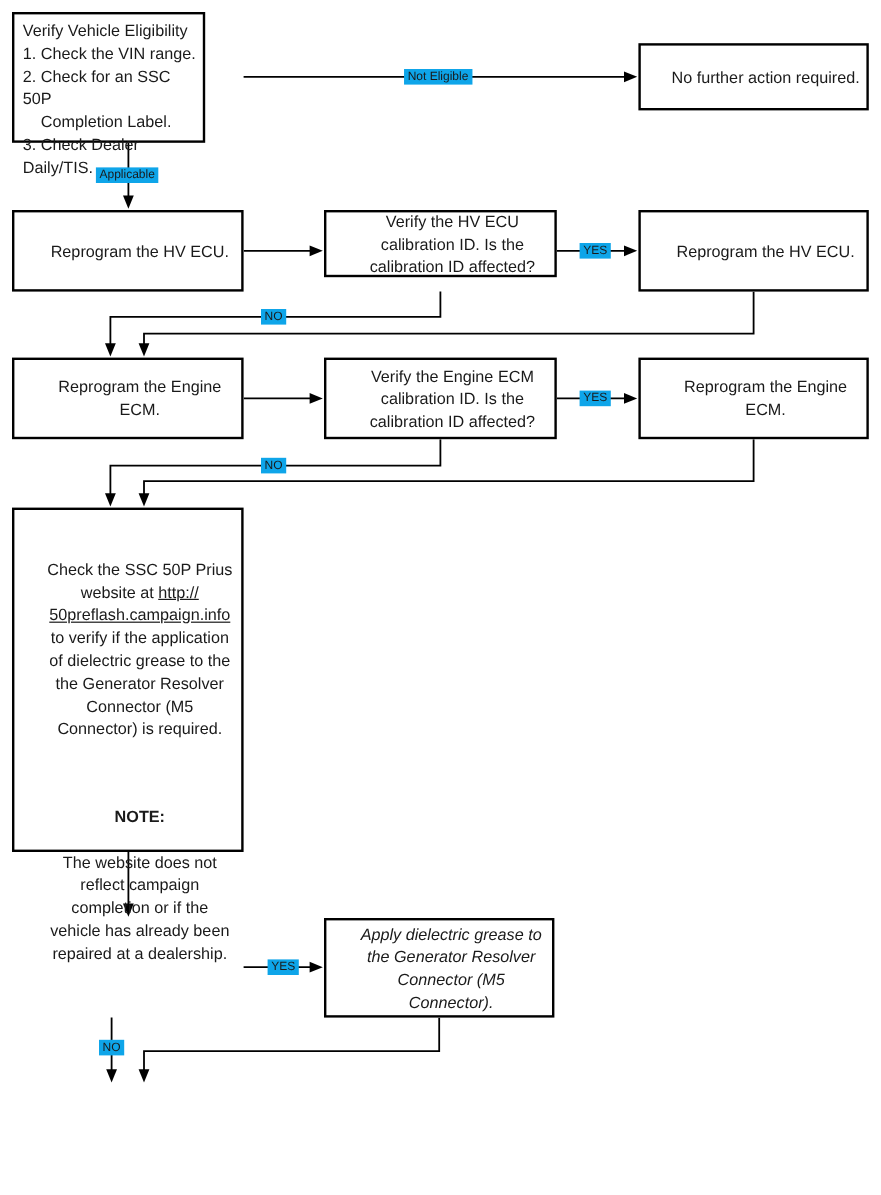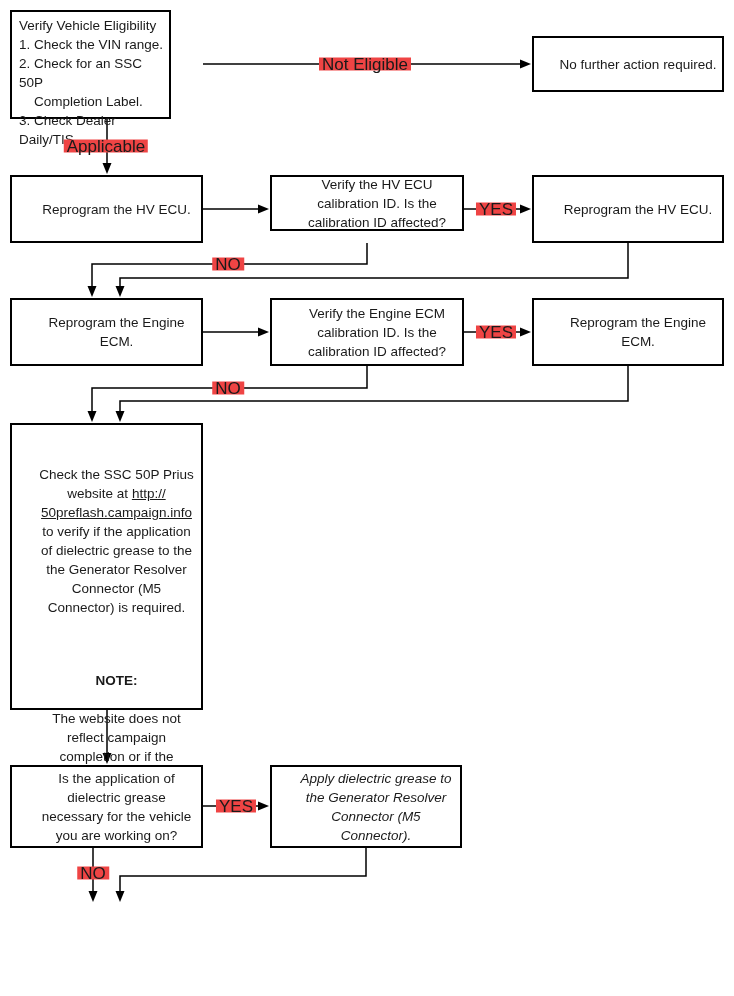--- a/index.html
+++ b/index.html
@@ -46,23 +46,23 @@
     text-decoration: underline;
     color: inherit;
   }
   .note-head {
     font-weight: bold;
     margin-top: 35px;
   }
   .line-label {
     position: absolute;
     transform: translate(-50%, -50%);
-    background: #ef4444;
+    background: #0ea5e9;
     padding: 0 3px;
-    font-size: 17px;
+    font-size: 10px;
     line-height: 13px;
     white-space: nowrap;
     color: #1a1a1a;
   }
 </style>
 </head>
 <body>
 
 <div class="canvas">
 
@@ -155,26 +155,20 @@
 Connector) is required.</span>
     </div>
     <div class="note-head">NOTE:</div>
     <div>The website does not
 reflect campaign
 completion or if the
 vehicle has already been
 repaired at a dealership.</div>
   </div>
 
-  <div class="fbox" style="left:10px; top:765px; width:193px; height:83px;">
-    <span>Is the application of
-dielectric grease
-necessary for the vehicle
-you are working on?</span>
-  </div>
 
   <div class="fbox" style="left:270px; top:765px; width:192px; height:83px;font-style:italic;">
     <span>Apply dielectric grease to
 the Generator Resolver
 Connector (M5
 Connector).</span>
   </div>
 
 
   <div class="line-label" style="left:365px; top:64px;">Not Eligible</div>

